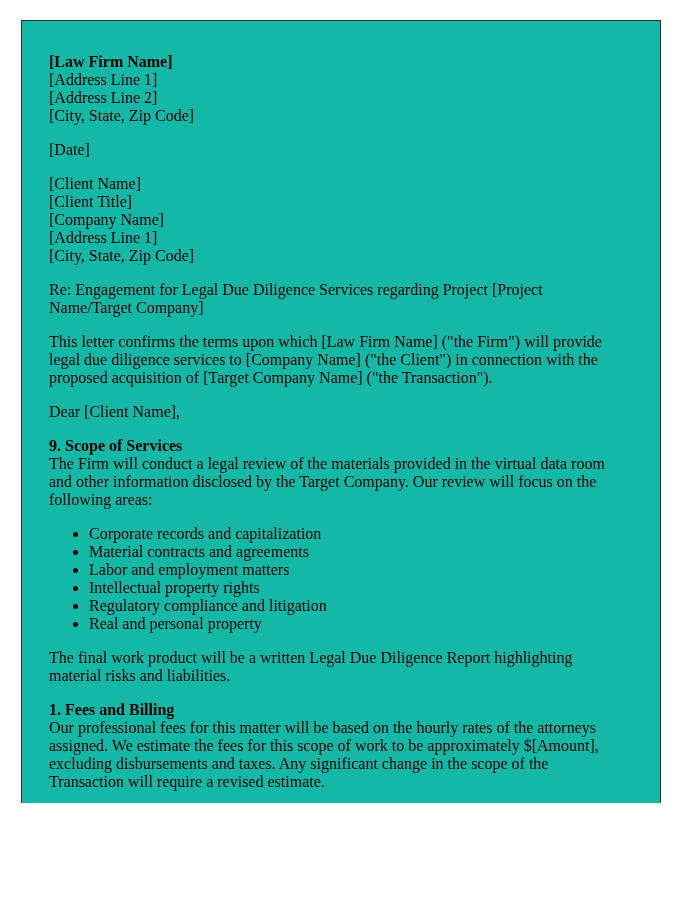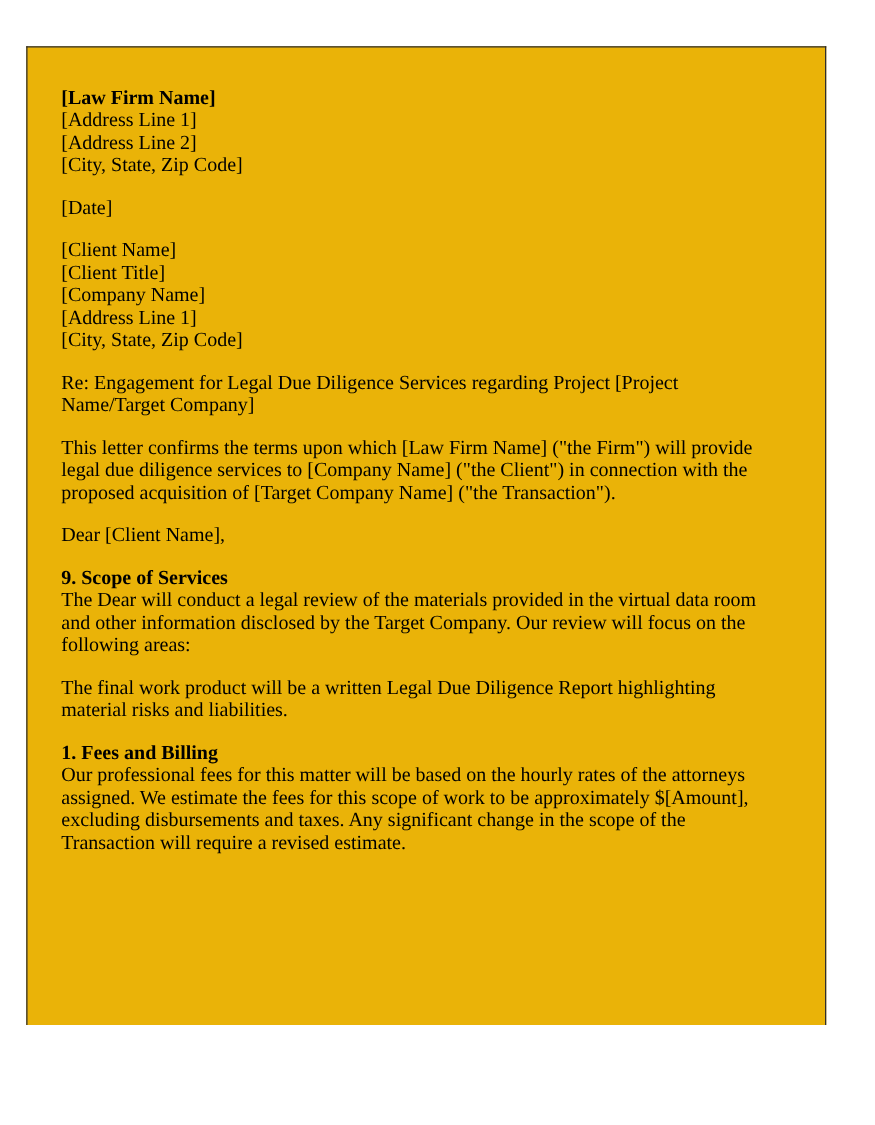--- a/index.html
+++ b/index.html
@@ -12,29 +12,29 @@
     height: 900px;
     position: relative;
     font-family: "Liberation Serif", serif;
     font-size: 16px;
     line-height: normal;
     color: #000000;
   }
   .sheet {
     position: absolute;
     left: 21px;
-    top: 37px;
+    top: 20px;
     width: 640px;
     height: 783px;
     box-sizing: border-box;
     border: 1.5px solid #2e2e2e;
     border-bottom: none;
     padding: 16px 41px 0 27px;
     overflow: hidden;
-    background: #eab308;
+    background: #14b8a6;
   }
   .sheet p {
     margin: 16px 0;
   }
   .sheet ul {
     margin: 16px 0;
     padding-left: 40px;
   }
   .sheet li {
     margin: 0;
@@ -66,23 +66,31 @@
   </p>
 
   <p class="bold">Re: Engagement for Legal Due Diligence Services regarding Project [Project Name/Target Company]</p>
 
   <p>This letter confirms the terms upon which [Law Firm Name] ("the Firm") will provide legal due diligence services to [Company Name] ("the Client") in connection with the proposed acquisition of [Target Company Name] ("the Transaction").</p>
 
   <p>Dear [Client Name],</p>
 
   <p>
     <strong>9. Scope of Services</strong><br>
-    <span>The Dear will conduct a legal review of the materials provided in the virtual data room and other information disclosed by the Target Company. Our review will focus on the following areas:</span>
+    <span>The Firm will conduct a legal review of the materials provided in the virtual data room and other information disclosed by the Target Company. Our review will focus on the following areas:</span>
   </p>
 
+  <ul>
+    <li>Corporate records and capitalization</li>
+    <li>Material contracts and agreements</li>
+    <li>Labor and employment matters</li>
+    <li>Intellectual property rights</li>
+    <li>Regulatory compliance and litigation</li>
+    <li>Real and personal property</li>
+  </ul>
 
   <p>The final work product will be a written Legal Due Diligence Report highlighting material risks and liabilities.</p>
 
   <p>
     <strong>1. Fees and Billing</strong><br>
     <span>Our professional fees for this matter will be based on the hourly rates of the attorneys assigned. We estimate the fees for this scope of work to be approximately $[Amount], excluding disbursements and taxes. Any significant change in the scope of the Transaction will require a revised estimate.</span>
   </p>
 
 </div>
 

